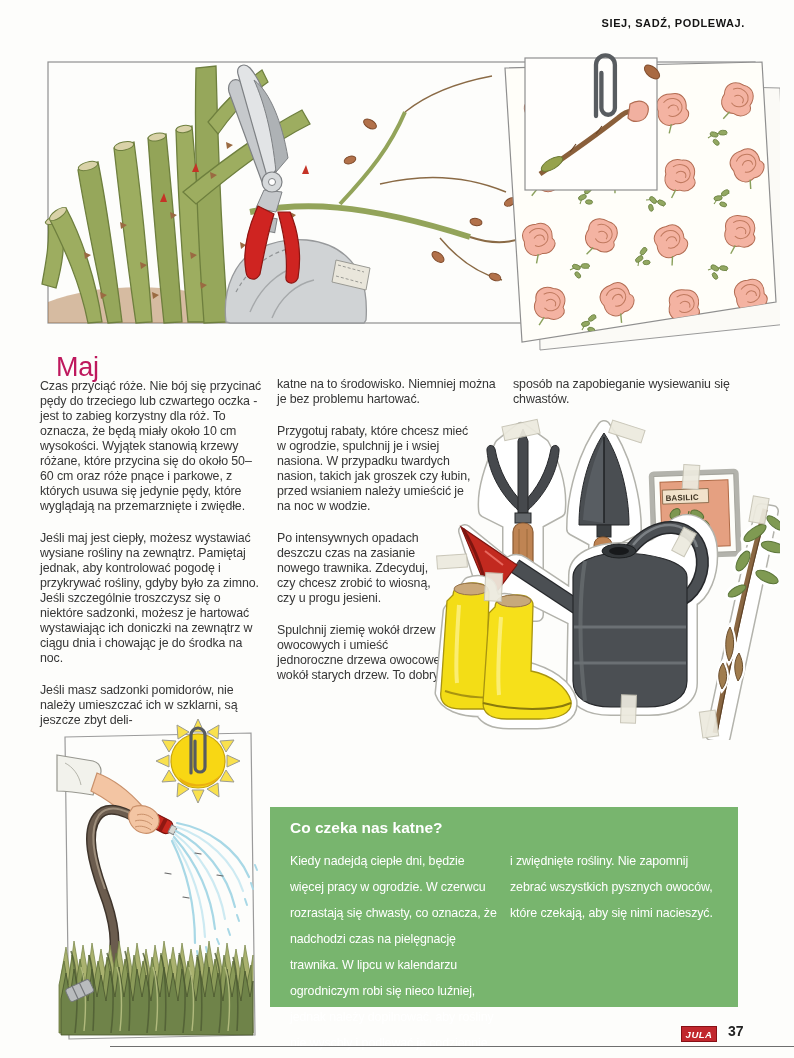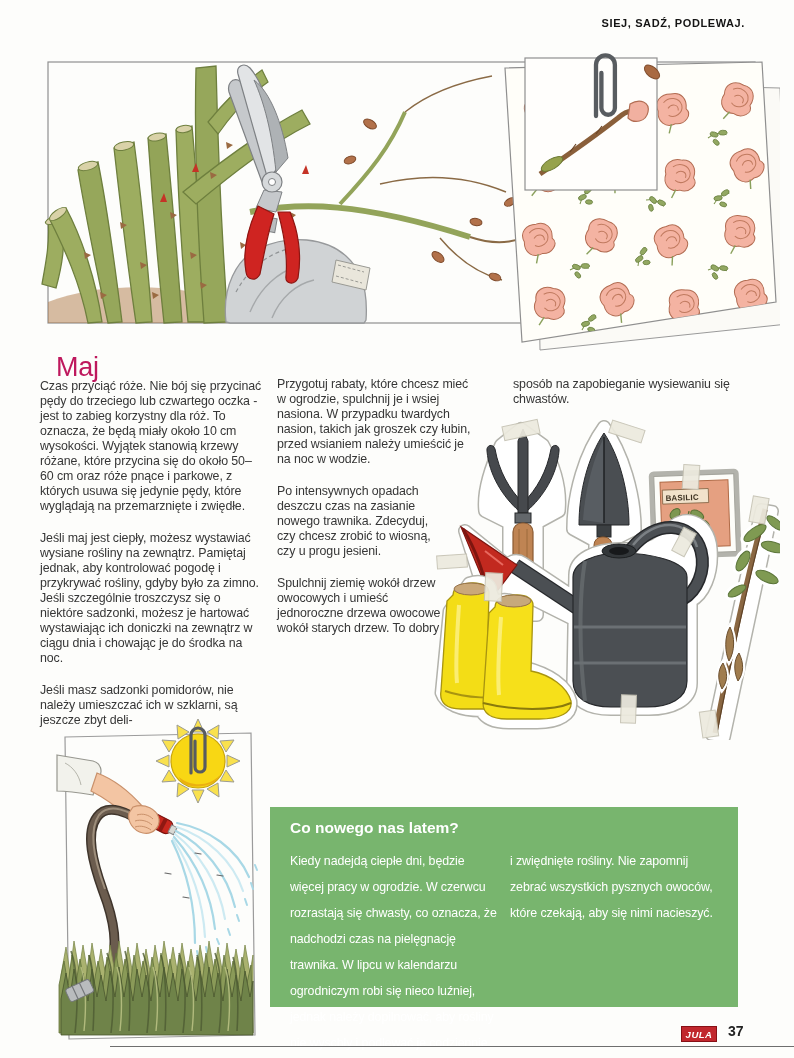--- a/index.html
+++ b/index.html
@@ -170,20 +170,21 @@
 
   <h1 class="title">Maj</h1>
 
   <div class="col col1">
     <p>Czas przyciąć róże. Nie bój się przycinać pędy do trzeciego lub czwartego oczka - jest to zabieg korzystny dla róż. To oznacza, że będą miały około 10 cm wysokości. Wyjątek stanowią krzewy różane, które przycina się do około 50–60 cm oraz róże pnące i parkowe, z których usuwa się jedynie pędy, które wyglądają na przemarznięte i zwiędłe.</p>
     <p>Jeśli maj jest ciepły, możesz wystawiać wysiane rośliny na zewnątrz. Pamiętaj jednak, aby kontrolować pogodę i przykrywać rośliny, gdyby było za zimno. Jeśli szczególnie troszczysz się o niektóre sadzonki, możesz je hartować wystawiając ich doniczki na zewnątrz w ciągu dnia i chowając je do środka na noc.</p>
     <p>Jeśli masz sadzonki pomidorów, nie należy umieszczać ich w szklarni, są jeszcze zbyt deli-</p>
   </div>
 
   <div class="col col2">
+    <p>katne na to środowisko. Niemniej można je bez problemu hartować.</p>
     <p class="mid">Przygotuj rabaty, które chcesz mieć w ogrodzie, spulchnij je i wsiej nasiona. W przypadku twardych nasion, takich jak groszek czy łubin, przed wsianiem należy umieścić je na noc w wodzie.</p>
     <p class="nar">Po intensywnych opadach deszczu czas na zasianie nowego trawnika. Zdecyduj, czy chcesz zrobić to wiosną, czy u progu jesieni.</p>
     <p class="nar">Spulchnij ziemię wokół drzew owocowych i umieść jednoroczne drzewa owocowe wokół starych drzew. To dobry</p>
   </div>
 
   <div class="col col3">
     <p>sposób na zapobieganie wysiewaniu się chwastów.</p>
   </div>
 
   <svg class="illo illo-mid" width="355" height="325" viewBox="0 0 355 325">
@@ -376,21 +377,21 @@
       </g>
     </g>
 
     <g transform="rotate(-25 36 276)">
       <rect x="22" y="268" width="26" height="14" rx="3" fill="#b9bcbe" stroke="#74777a"></rect>
       <path d="M30,268 V282 M38,268 V282" stroke="#74777a" stroke-width="1.2"></path>
     </g>
   </svg>
 
   <section class="summer-box">
-    <h2>Co nowego nas latem?</h2>
+    <h2>Co czeka nas katne?</h2>
     <div class="box-col c1">
       <p>Kiedy nadejdą ciepłe dni, będzie więcej pracy w ogrodzie. W czerwcu rozrastają się chwasty, co oznacza, że nadchodzi czas na pielęgnację trawnika. W lipcu w kalendarzu ogrodniczym robi się nieco luźniej, jednak należy dopilnować, aby rośliny nie wyschły i podlewać je codziennie wieczorem. Sierpień to czas, gdy trzeba obciąć przekwitłe kwiaty</p>
     </div>
     <div class="box-col c2">
       <p>i zwiędnięte rośliny. Nie zapomnij zebrać wszystkich pysznych owoców, które czekają, aby się nimi nacieszyć.</p>
     </div>
   </section>
 
   <span class="jula">JULA</span>
   <span class="pageno">37</span>

